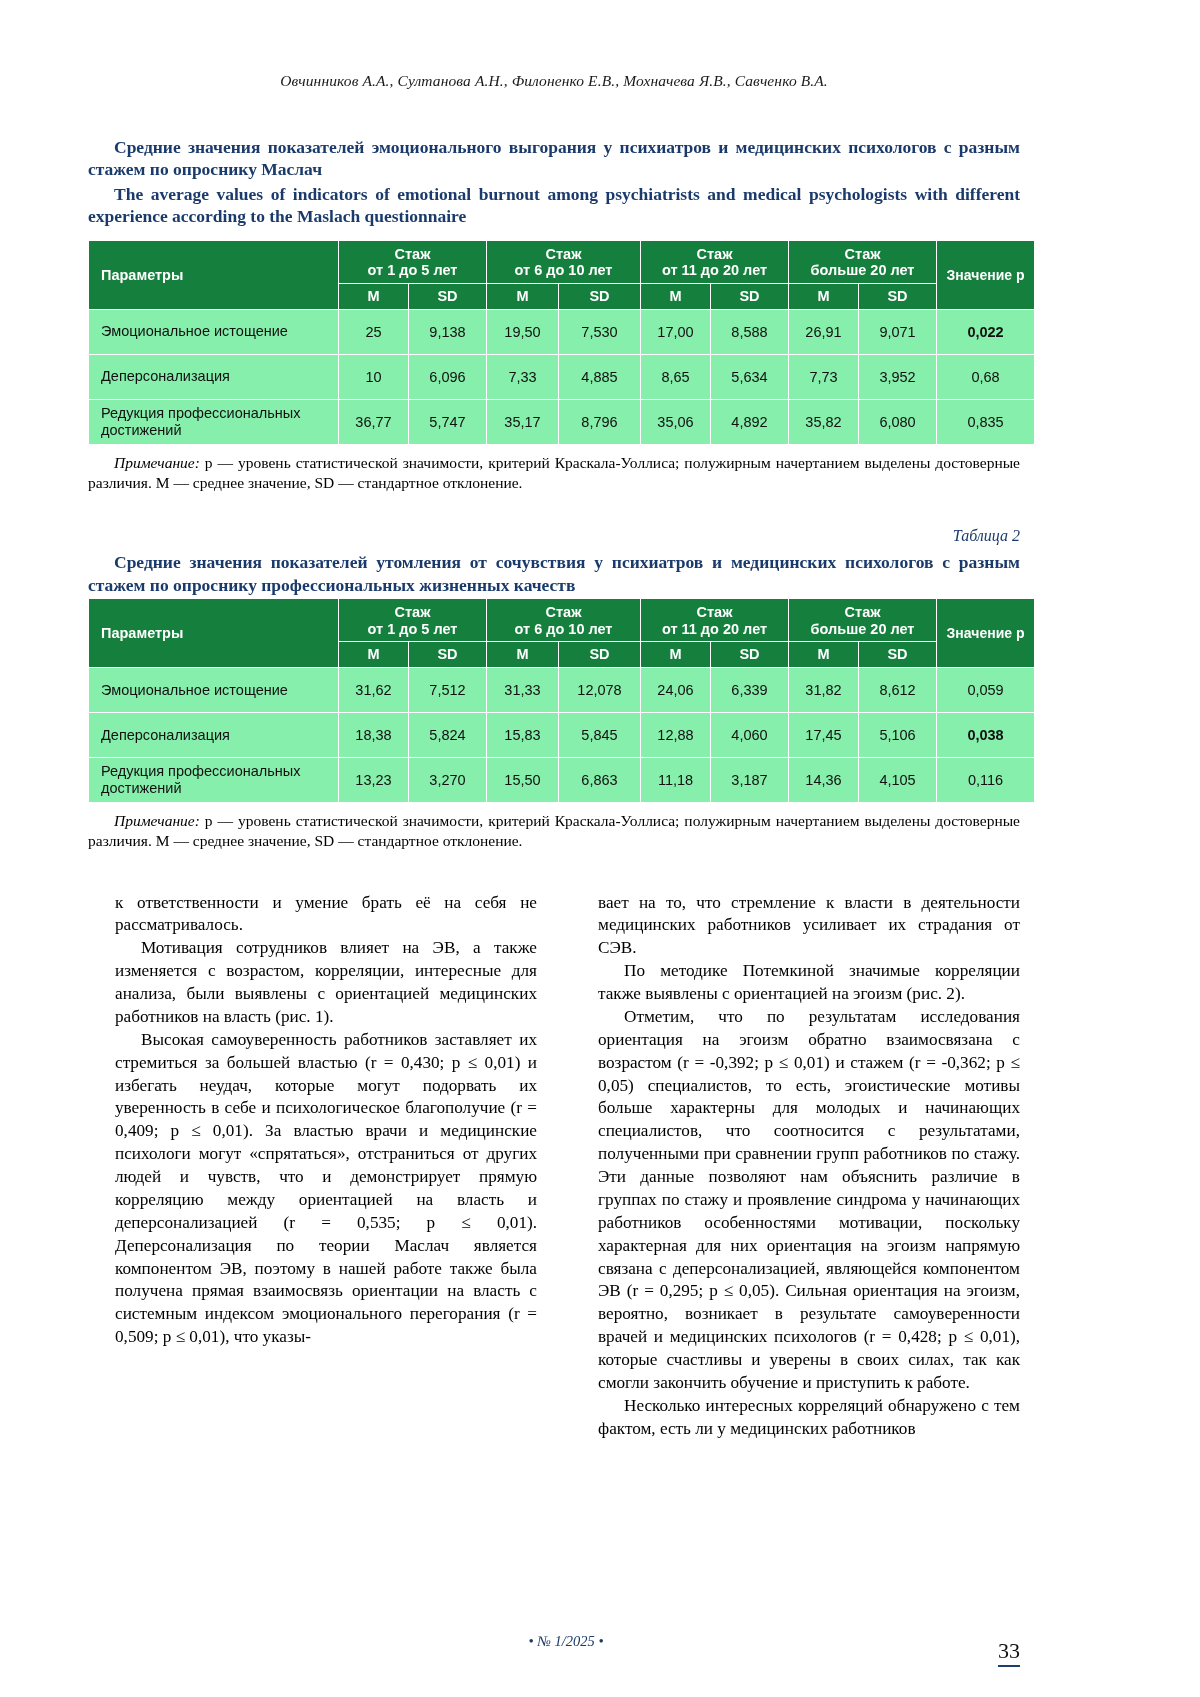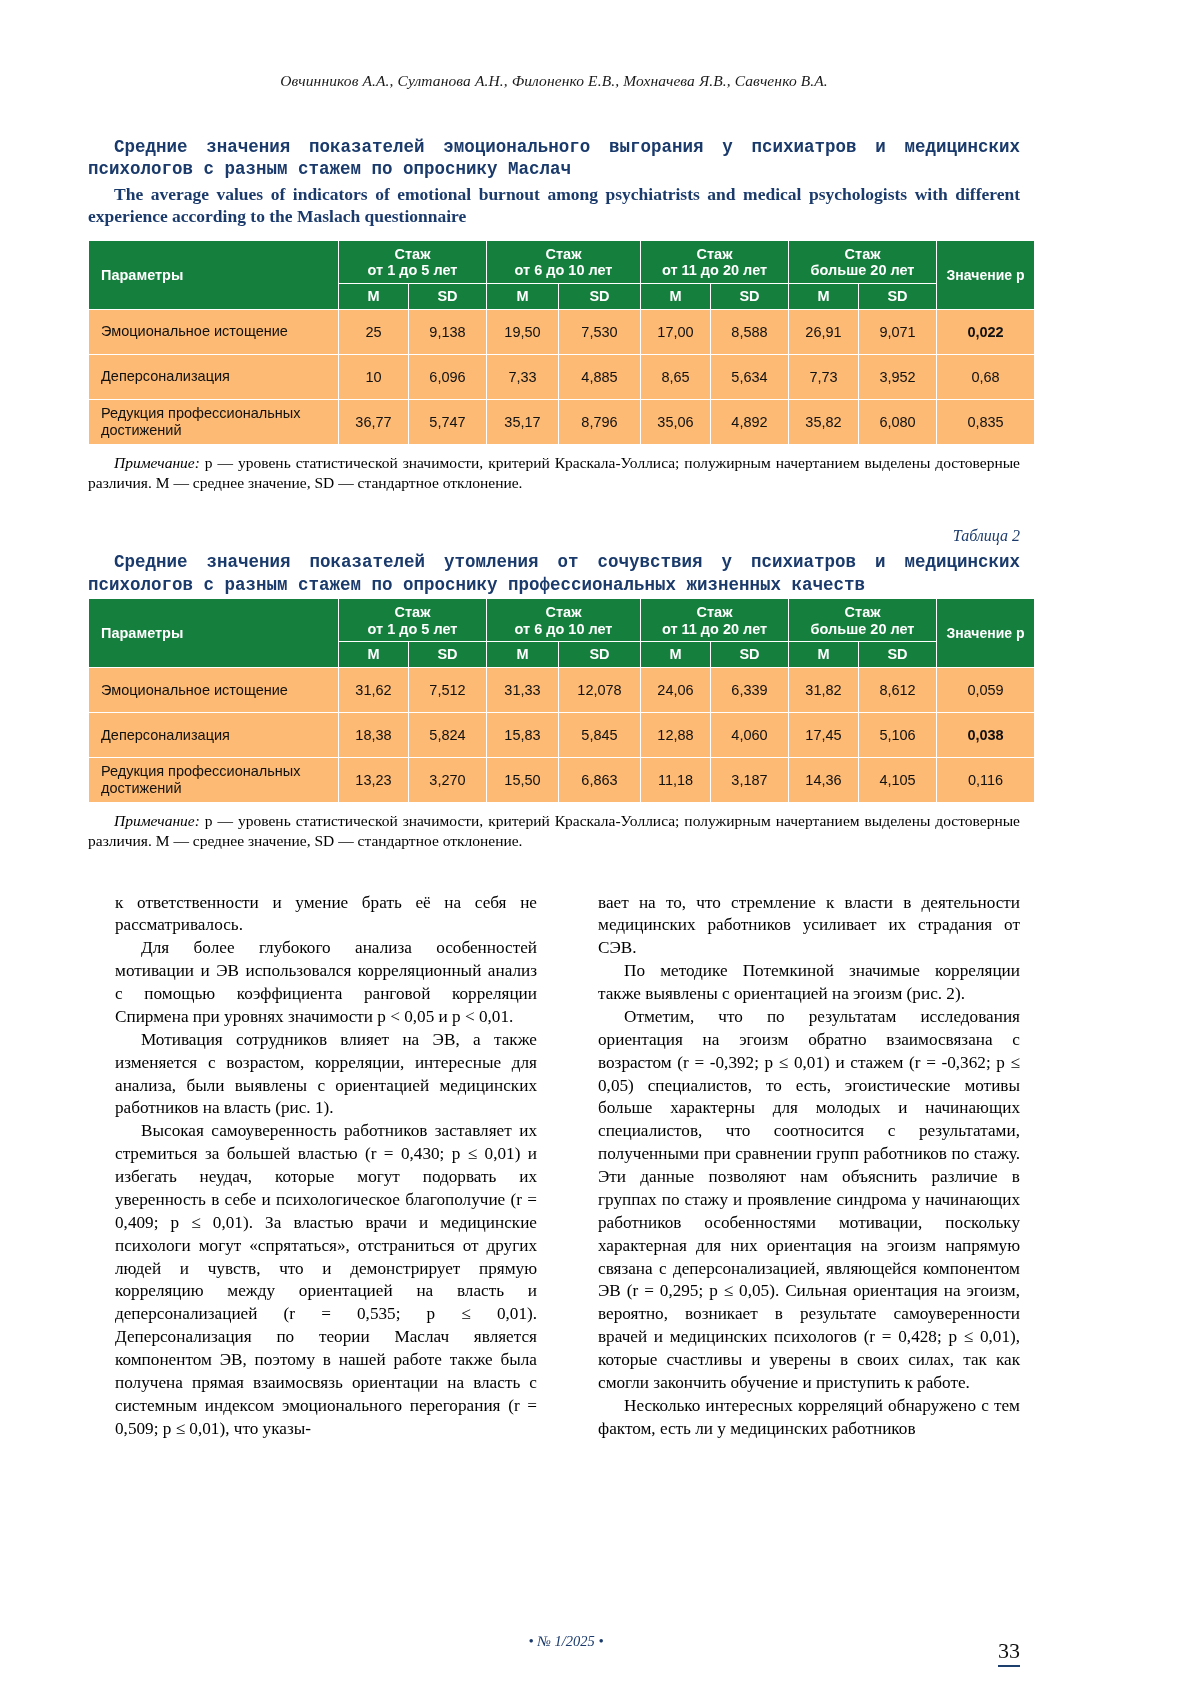--- a/index.html
+++ b/index.html
@@ -37,21 +37,20 @@
     margin-bottom: 6px;
   }
   .tbl-title-ru {
     color: #1a3a6b;
     font-weight: bold;
     font-size: 17.5px;
     line-height: 1.28;
     text-indent: 26px;
     text-align: justify;
     margin: 0 0 2px 0;
-    font-family: Liberation Mono, monospace;
   }
   .tbl-title-en {
     color: #1a3a6b;
     font-weight: bold;
     font-size: 17.5px;
     line-height: 1.28;
     text-indent: 26px;
     text-align: justify;
     margin: 0 0 12px 0;
   }
@@ -85,21 +84,21 @@
   thead th.pval {
     font-size: 14px;
     padding: 4px 2px;
   }
   thead th.ms {
     font-size: 14.5px;
     padding: 4px 0 5px 0;
     border-top: 1px solid #ffffff;
   }
   tbody td {
-    background: #fdba74;
+    background: #86efac;
     font-size: 14.5px;
     color: #111;
     text-align: center;
     height: 44px;
     vertical-align: middle;
   }
   tbody td.param {
     text-align: left;
     padding-left: 12px;
     padding-right: 6px;
@@ -351,21 +350,20 @@
         <td>0,116</td>
       </tr>
     </tbody>
   </table>
 
   <div class="note"><i>Примечание:</i><span> p — уровень статистической значимости, критерий Краскала-Уоллиса; полужирным начертанием выделены достоверные различия. M — среднее значение, SD — стандартное отклонение.</span></div>
 
   <div class="columns">
     <div class="col">
       <p class="first">к ответственности и умение брать её на себя не рассматривалось.</p>
-      <p>Для более глубокого анализа особенностей мотивации и ЭВ использовался корреляционный анализ с помощью коэффициента ранговой корреляции Спирмена при уровнях значимости p &lt; 0,05 и p &lt; 0,01.</p>
       <p>Мотивация сотрудников влияет на ЭВ, а также изменяется с возрастом, корреляции, интересные для анализа, были выявлены с ориентацией медицинских работников на власть (рис. 1).</p>
       <p>Высокая самоуверенность работников заставляет их стремиться за большей властью (r = 0,430; p ≤ 0,01) и избегать неудач, которые могут подорвать их уверенность в себе и психологическое благополучие (r = 0,409; p ≤ 0,01). За властью врачи и медицинские психологи могут «спрятаться», отстраниться от других людей и чувств, что и демонстрирует прямую корреляцию между ориентацией на власть и деперсонализацией (r = 0,535; p ≤ 0,01). Деперсонализация по теории Маслач является компонентом ЭВ, поэтому в нашей работе также была получена прямая взаимосвязь ориентации на власть с системным индексом эмоционального перегорания (r = 0,509; p ≤ 0,01), что указы-</p>
     </div>
     <div class="col">
       <p class="first">вает на то, что стремление к власти в деятельности медицинских работников усиливает их страдания от СЭВ.</p>
       <p>По методике Потемкиной значимые корреляции также выявлены с ориентацией на эгоизм (рис. 2).</p>
       <p>Отметим, что по результатам исследования ориентация на эгоизм обратно взаимосвязана с возрастом (r = -0,392; p ≤ 0,01) и стажем (r = -0,362; p ≤ 0,05) специалистов, то есть, эгоистические мотивы больше характерны для молодых и начинающих специалистов, что соотносится с результатами, полученными при сравнении групп работников по стажу. Эти данные позволяют нам объяснить различие в группах по стажу и проявление синдрома у начинающих работников особенностями мотивации, поскольку характерная для них ориентация на эгоизм напрямую связана с деперсонализацией, являющейся компонентом ЭВ (r = 0,295; p ≤ 0,05). Сильная ориентация на эгоизм, вероятно, возникает в результате самоуверенности врачей и медицинских психологов (r = 0,428; p ≤ 0,01), которые счастливы и уверены в своих силах, так как смогли закончить обучение и приступить к работе.</p>
       <p>Несколько интересных корреляций обнаружено с тем фактом, есть ли у медицинских работников</p>
     </div>
   </div>

